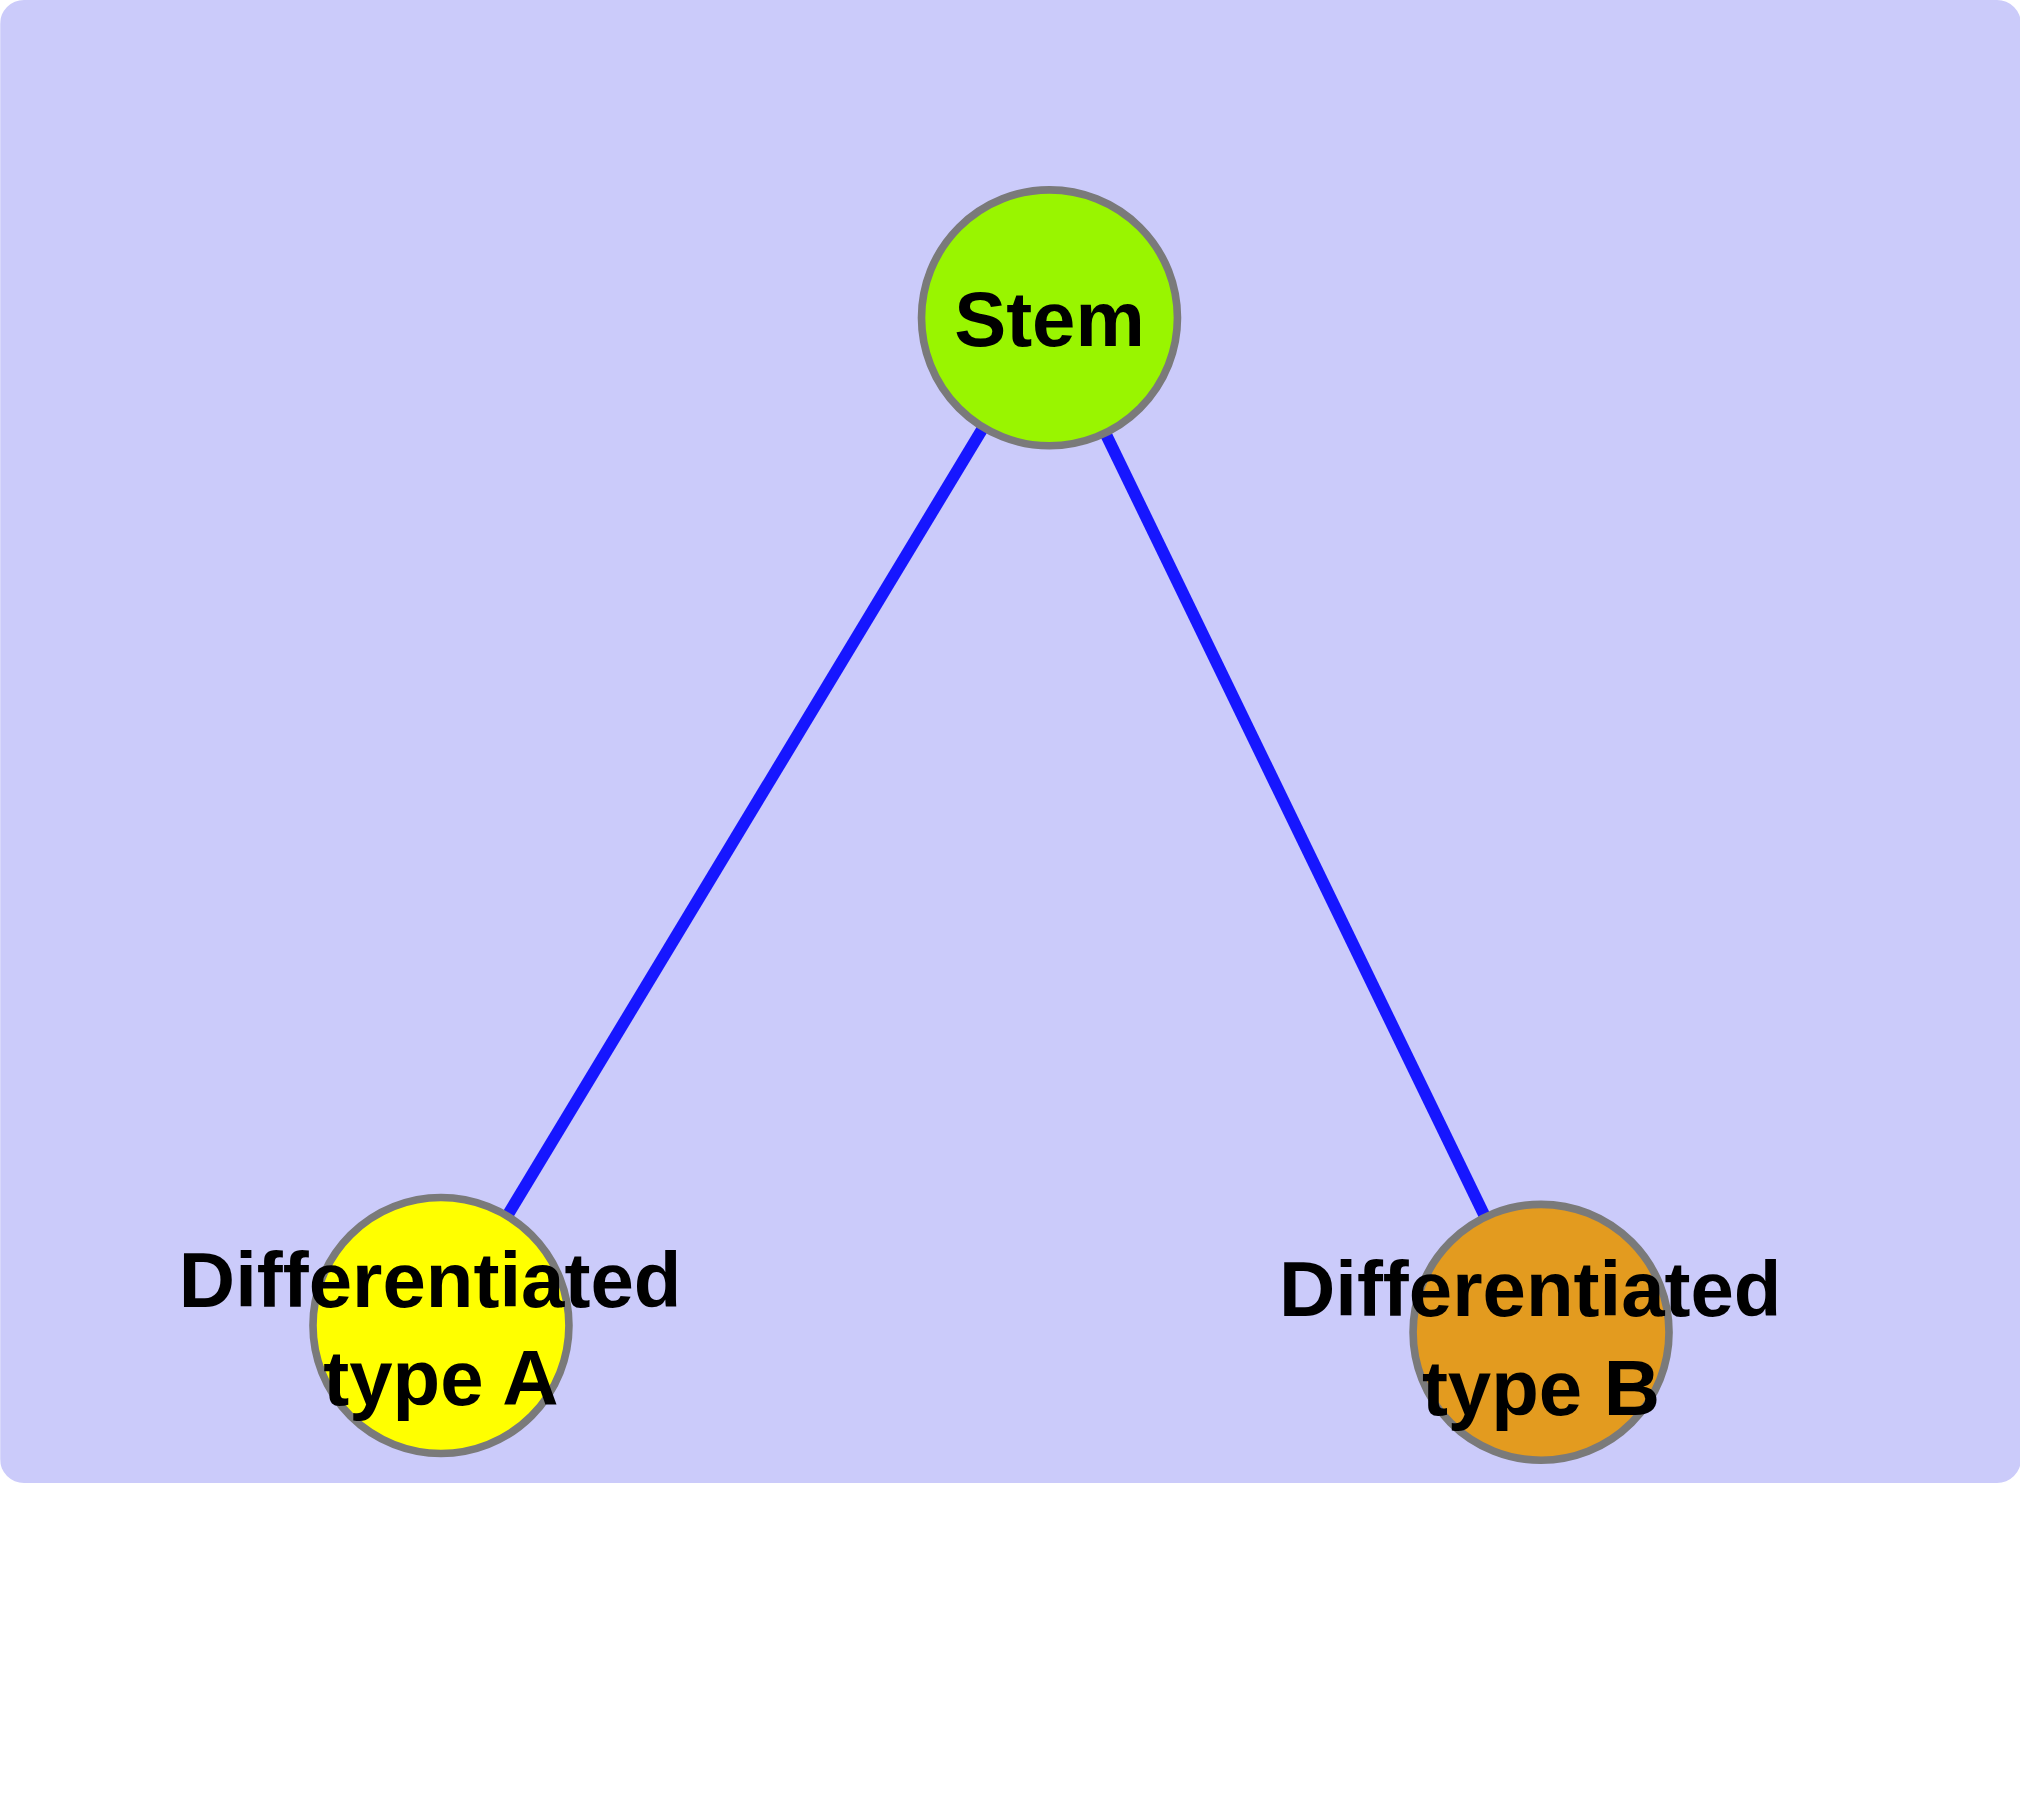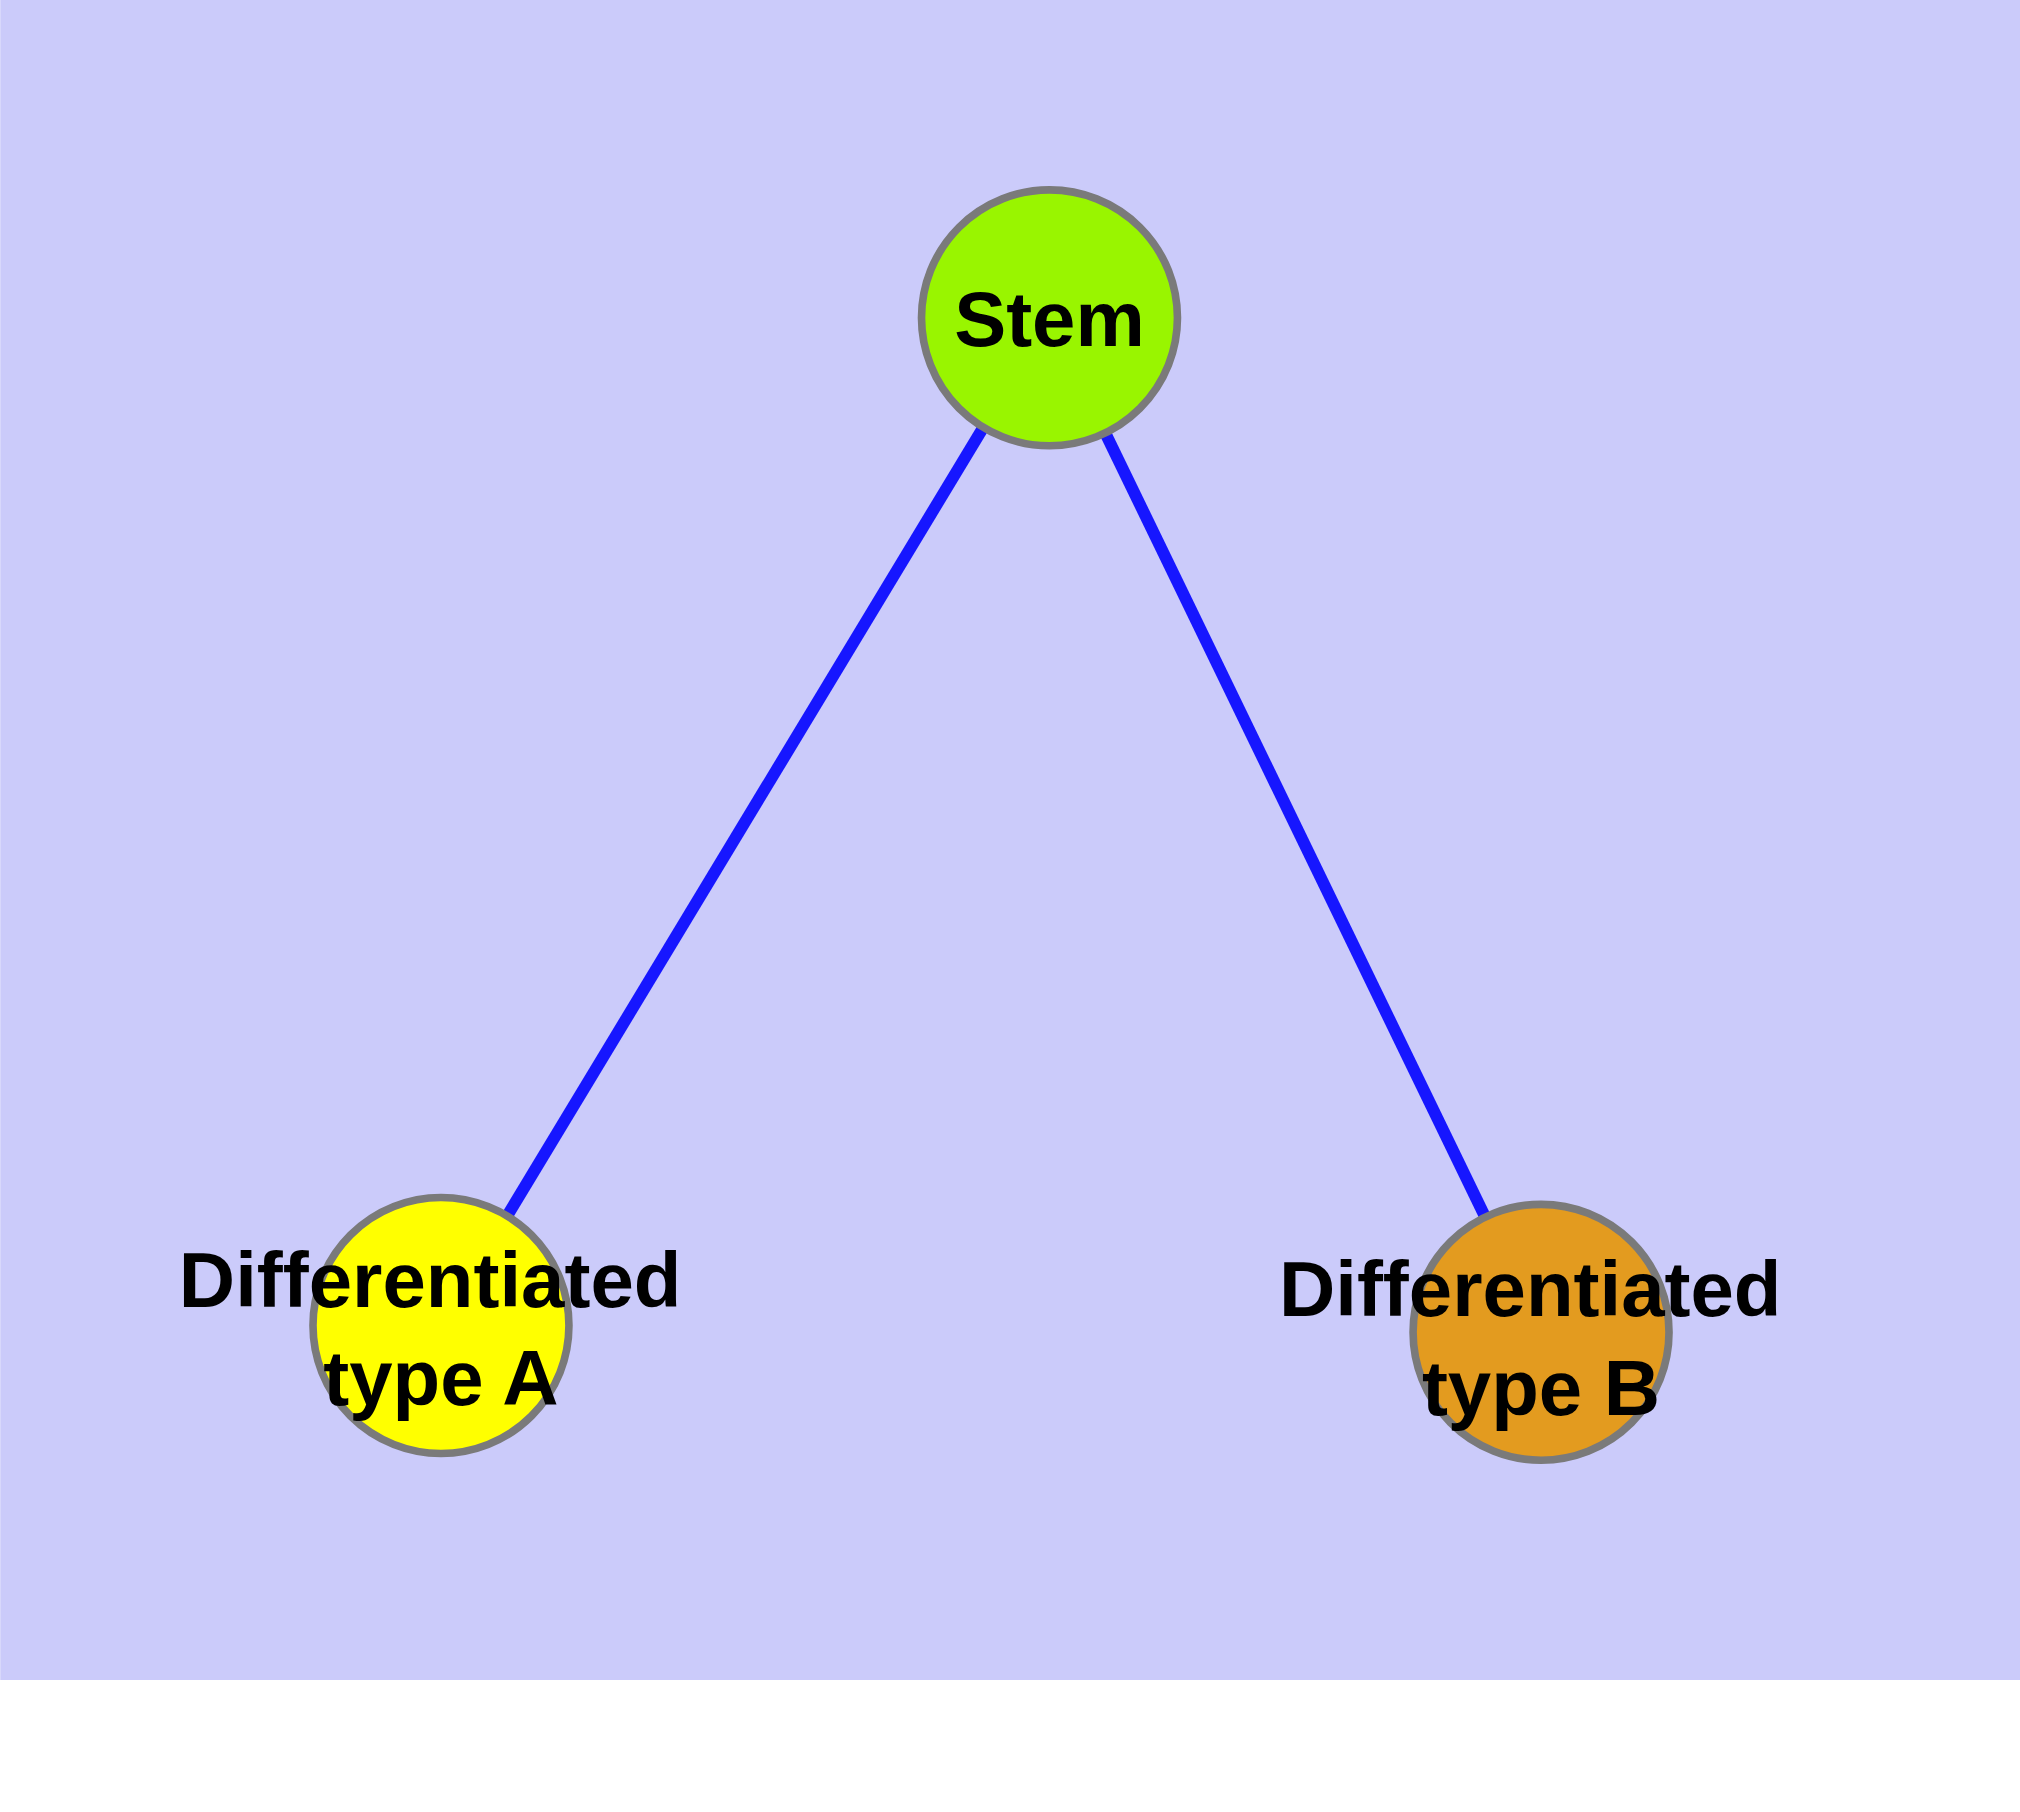--- a/index.html
+++ b/index.html
@@ -1,22 +1,23 @@
 <!DOCTYPE html>
 <html style="font-size:13.6px"><head>
 <meta charset="utf-8">
 <style>
   html, body {
     margin: 0;
     padding: 0;
   }
   .stage {
     width: 2021px;
-    height: 1680px;
+    height: 1483px;
     overflow: hidden;
+    border-radius: 24px;
   }
   svg text {
     font-family: "Liberation Sans", sans-serif;
     font-weight: bold;
     text-anchor: middle;
   }
 </style>
 </head>
 <body>
 

